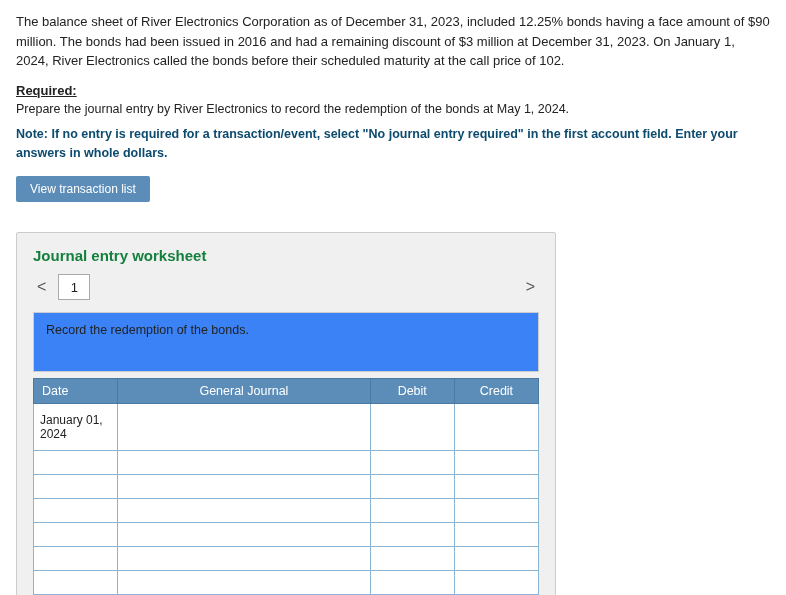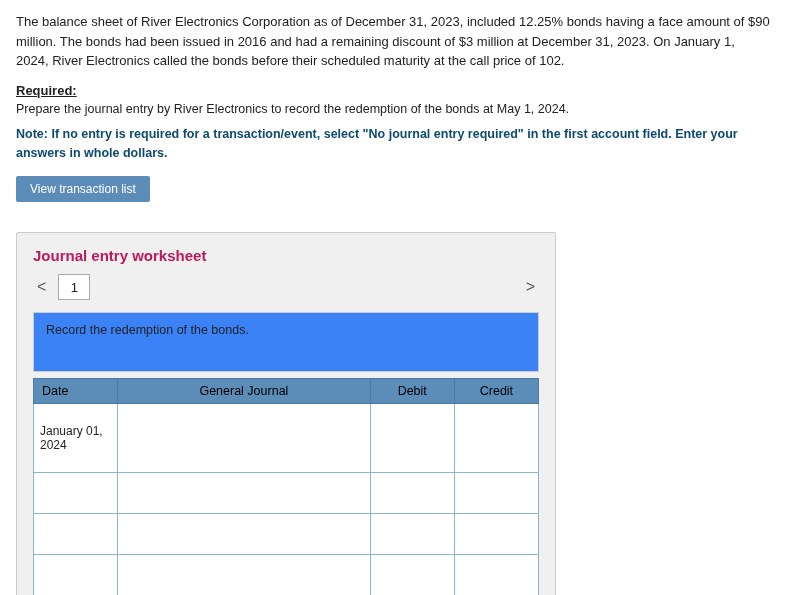--- a/index.html
+++ b/index.html
@@ -50,21 +50,21 @@
       border: 1px solid #ccc;
       background: #f0f0f0;
       padding: 14px 16px 16px 16px;
       width: 540px;
       border-radius: 2px;
     }
     .worksheet-title {
       font-size: 15px;
       font-weight: bold;
       margin-bottom: 10px;
-      color: #be185d;
+      color: #15803d;
     }
     .nav-row {
       display: flex;
       align-items: center;
       margin-bottom: 12px;
       justify-content: space-between;
     }
     .nav-left {
       display: flex;
       align-items: center;
@@ -103,21 +103,21 @@
       margin-bottom: 6px;
     }
     .journal-table {
       width: 100%;
       border-collapse: collapse;
       font-size: 12.5px;
       background: #fff;
     }
     .journal-table thead tr {
       background: #5b8db8;
-      color: #000000;
+      color: #ffffff;
     }
     .journal-table thead th {
       padding: 5px 8px;
       text-align: left;
       font-weight: normal;
       border: 1px solid #4a7aa0;
     }
     .journal-table thead th.center {
       text-align: center;
     }
@@ -135,21 +135,21 @@
       border: none;
       outline: none;
       font-size: 12px;
       background: transparent;
       padding: 0;
     }
     .journal-table tbody td.date-cell {
       font-size: 12px;
       color: #222;
       vertical-align: middle;
-      padding: 20px 6px;
+      padding: 9px 6px;
     }
     .col-date { width: 80px; }
     .col-journal { width: 240px; margin-top: 21px; }
     .col-debit { width: 80px; }
     .col-credit { width: 80px; }
   </style>
 </head>
 <body>
 
 

